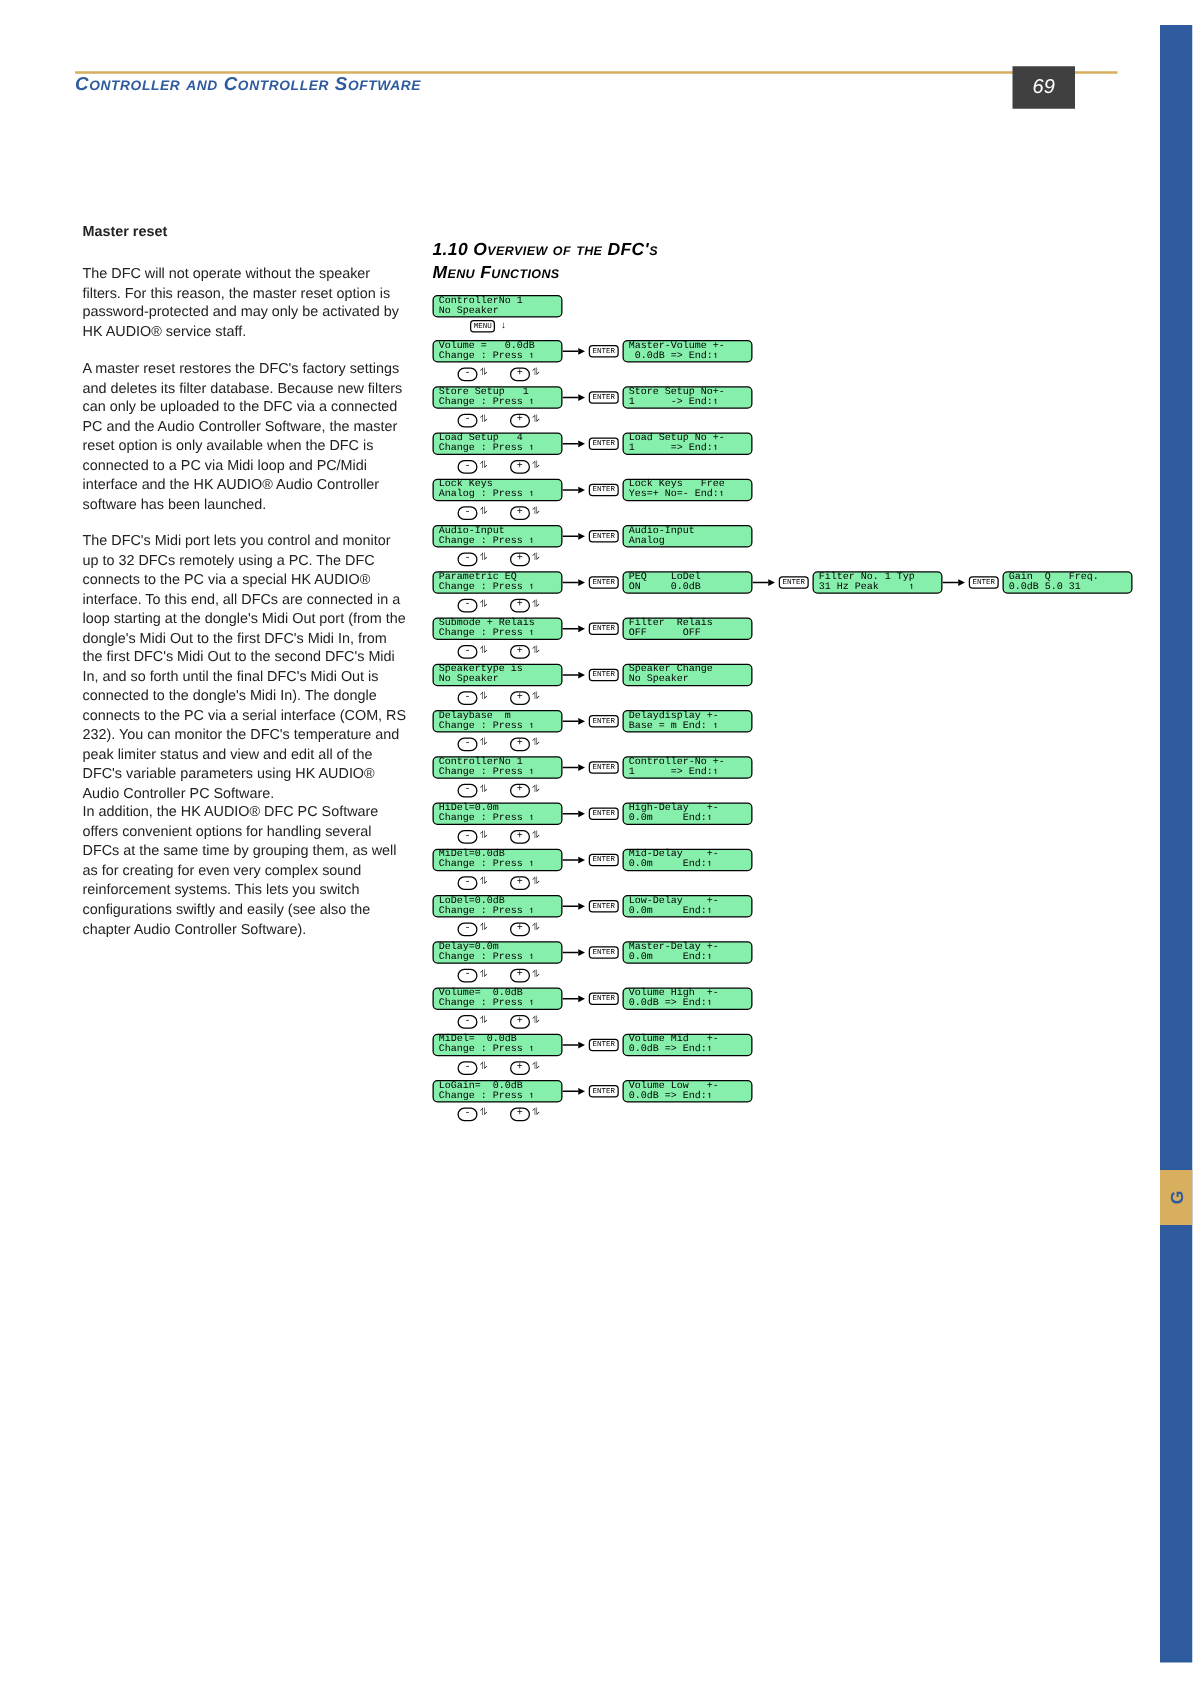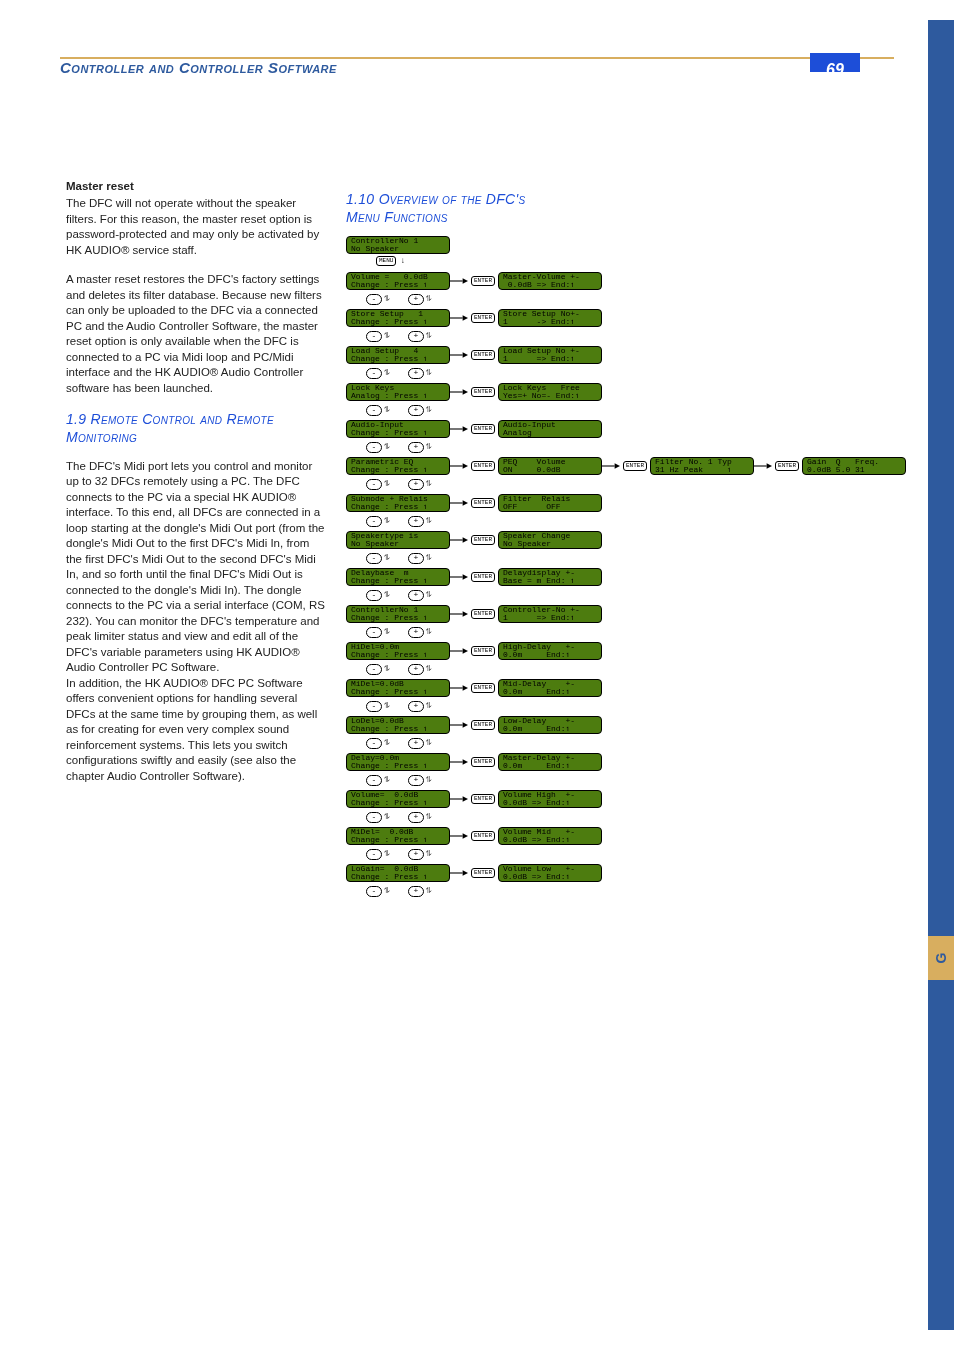--- a/index.html
+++ b/index.html
@@ -28,25 +28,25 @@
     font-size: 15px;
     color: #2e5a9e;
     letter-spacing: 0.5px;
     padding-top: 0;
   }
   .header .page-number {
     position: absolute;
     right: 34px;
     top: -6px;
     width: 50px;
-    height: 19px;
-    background: #1d4ed8;
+    height: 34px;
+    background: #404040;
     color: #fff;
     font-style: italic;
-    font-weight: bold;
+    font-weight: normal;
     font-size: 16px;
     text-align: center;
     line-height: 34px;
   }
   .sidebar-strip {
     position: absolute;
     top: 20px;
     right: 0;
     width: 26px;
     bottom: 20px;
@@ -78,32 +78,32 @@
   .content2 {
     position: absolute;
     top: 180px;
     left: 346px;
     width: 540px;
   }
   .h3 {
     font-weight: bold;
     font-size: 11.5px;
     color: #222;
-    margin-bottom: 4px;
+    margin-bottom: 20px;
   }
   .para {
     font-size: 11.5px;
     line-height: 1.35;
     margin-bottom: 14px;
   }
   .section-head {
     font-style: italic;
-    font-weight: normal;
+    font-weight: bold;
     font-variant: small-caps;
-    color: #1d4ed8;
+    color: #000000;
     font-size: 14px;
     line-height: 1.3;
     margin: 10px 0 12px 0;
     letter-spacing: 0.3px;
   }
   
   .menu-diagram {
     position: absolute;
     top: 236px;
     left: 346px;
@@ -116,21 +116,21 @@
   .box {
     border: 1px solid #000;
     border-radius: 4px;
     padding: 1px 4px;
     white-space: pre;
     min-width: 104px;
     height: 18px;
     display: inline-flex;
     align-items: center;
     font-size: 8px;
-    background: #4d7c0f;
+    background: #86efac;
   }
   .enter-btn {
     border: 1px solid #000;
     border-radius: 3px;
     font-size: 6px;
     padding: 0 2px;
     height: 10px;
     display: inline-flex;
     align-items: center;
     margin: 0 3px;
@@ -183,21 +183,20 @@
 
 <div class="header">
   <div class="title">Controller and Controller Software</div>
   <div class="page-number">69</div>
 </div>
 
 <div class="content">
   <div class="h3">Master reset</div>
   <div class="para">The DFC will not operate without the speaker filters. For this reason, the master reset option is password-protected and may only be activated by HK AUDIO® service staff.</div>
   <div class="para">A master reset restores the DFC's factory settings and deletes its filter database. Because new filters can only be uploaded to the DFC via a connected PC and the Audio Controller Software, the master reset option is only available when the DFC is connected to a PC via Midi loop and PC/Midi interface and the HK AUDIO® Audio Controller software has been launched.</div>
-  <div class="section-head">1.9 Remote Control and Remote Monitoring</div>
   <div class="para" style="margin-bottom:0">The DFC's Midi port lets you control and monitor up to 32 DFCs remotely using a PC. The DFC connects to the PC via a special HK AUDIO® interface. To this end, all DFCs are connected in a loop starting at the dongle's Midi Out port (from the dongle's Midi Out to the first DFC's Midi In, from the first DFC's Midi Out to the second DFC's Midi In, and so forth until the final DFC's Midi Out is connected to the dongle's Midi In). The dongle connects to the PC via a serial interface (COM, RS 232). You can monitor the DFC's temperature and peak limiter status and view and edit all of the DFC's variable parameters using HK AUDIO® Audio Controller PC Software.</div>
   <div class="para">In addition, the HK AUDIO® DFC PC Software offers convenient options for handling several DFCs at the same time by grouping them, as well as for cre­ating  for even very complex sound reinforcement systems. This lets you switch configurations swiftly and easily (see also the chapter Audio Controller Software).</div>
 </div>
 
 <div class="content2">
   <div class="section-head" style="width:210px">1.10 Overview of the DFC's Menu Functions</div>
 </div>
 
 <div class="menu-diagram">
 
@@ -314,21 +313,21 @@
       <div class="row">
         <span class="box">Parametric EQ
 Change : Press ↿</span>
         <span class="arrow-r">
           <svg viewBox="0 0 20 10">
             <line x1="0" y1="5" x2="14" y2="5" stroke="#000" stroke-width="1.2"></line>
             <polygon points="14,2 20,5 14,8" fill="#000"></polygon>
           </svg>
         </span>
         <span class="enter-btn">ENTER</span>
-        <span class="box">PEQ    Volume
+        <span class="box">PEQ    LoDel
 ON     0.0dB</span>
 
         <span class="arrow-r">
           <svg viewBox="0 0 20 10">
             <line x1="0" y1="5" x2="14" y2="5" stroke="#000" stroke-width="1.2"></line>
             <polygon points="14,2 20,5 14,8" fill="#000"></polygon>
           </svg>
         </span>
         <span class="enter-btn">ENTER</span>
         <span class="box">Filter No. 1 Typ

